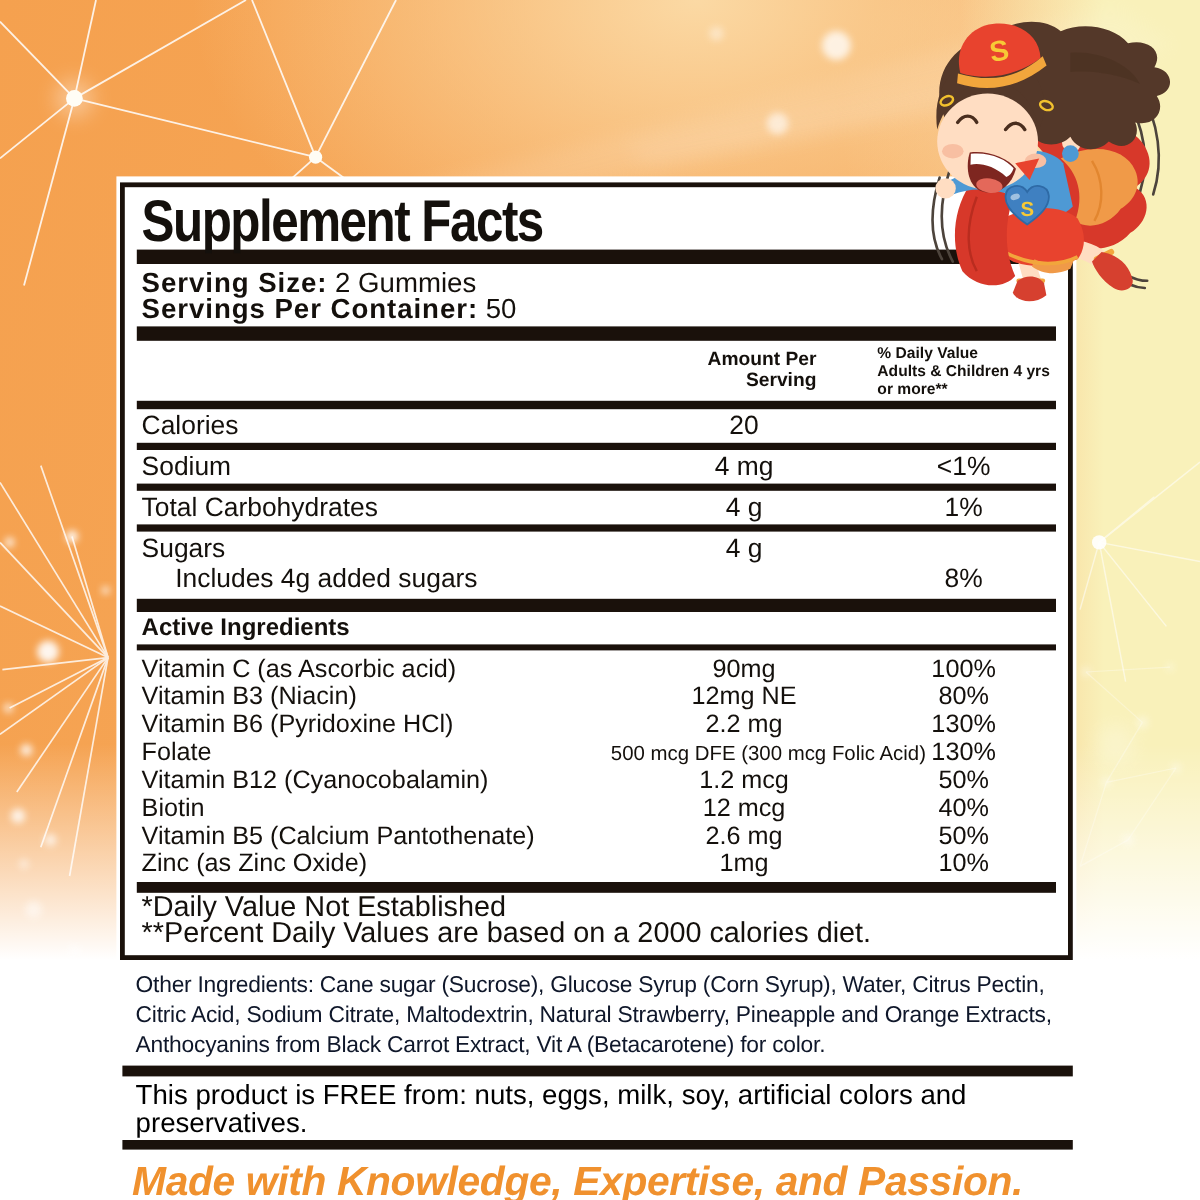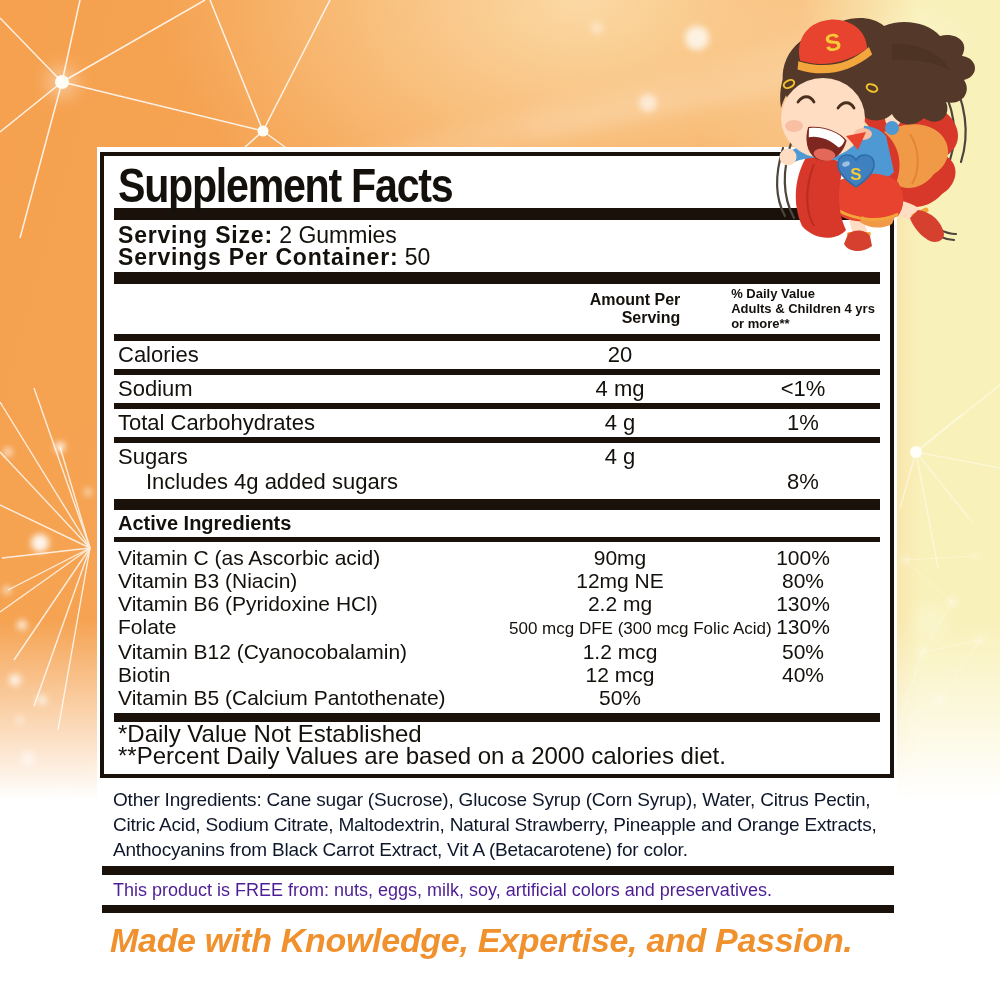--- a/index.html
+++ b/index.html
@@ -33,21 +33,21 @@
   .row .amt,.row .dv{text-align:center;white-space:nowrap;}
   .main-row{font-size:22px;line-height:25px;padding:1px 0 2px 0;}
   .active-row{font-size:21px;line-height:23px;}
   .indent .nm{padding-left:28px;}
   .small-amt .amt{font-size:17px;}
   .active-hdr{font-weight:bold;font-size:20px;line-height:25px;padding:1px 0;}
   .footnote{font-size:24px;line-height:20px;margin-top:2px;}
   .other-par{margin:9px 15px 0 16px;font-size:19px;line-height:25px;letter-spacing:-0.2px;color:#0f172a;}
   .bar-outer{height:9px;margin:4px 3px 0 5px;width:792px;}
   .bar-outer2{height:8px;margin:3px 3px 0 5px;width:792px;}
-  .free-par{margin:4px 10px 0 16px;font-size:18px;line-height:23px;color:#4c1d95;}
+  .free-par{margin:4px 10px 0 16px;font-size:23px;line-height:23px;color:#000000;}
   .slogan{margin:8px 0 0 13px;font-size:34px;font-weight:bold;font-style:italic;letter-spacing:-0.3px;color:#f0912e;white-space:nowrap;}
   .mascot{position:absolute;left:742px;top:4px;z-index:3;}
 </style>
 </head>
 <body>
 
 <div class="stage">
 
   <svg class="plexus" width="1000" height="1000" viewBox="0 0 1000 1000">
     <defs>
@@ -231,21 +231,27 @@
           <span class="amt">1.2 mcg</span>
           <span class="dv">50%</span>
         </div>
         <div class="row active-row">
           <span class="nm">Biotin</span>
           <span class="amt">12 mcg</span>
           <span class="dv">40%</span>
         </div>
         <div class="row active-row">
           <span class="nm">Vitamin B5 (Calcium Pantothenate)</span>
+          <span class="amt">2.6 mg</span>
           <span class="dv">50%</span>
+        </div>
+        <div class="row active-row">
+          <span class="nm">Zinc (as Zinc Oxide)</span>
+          <span class="amt">1mg</span>
+          <span class="dv">10%</span>
         </div>
       </div>
       <div class="bar bar9 ink" style="margin-top:4px;"></div>
 
       <div class="footnote">*Daily Value Not Established</div>
       <div class="footnote">**Percent Daily Values are based on a 2000 calories diet.</div>
     </div>
 
     <div class="other-par">Other Ingredients: Cane sugar (Sucrose), Glucose Syrup (Corn Syrup), Water, Citrus Pectin, Citric Acid, Sodium Citrate, Maltodextrin, Natural Strawberry, Pineapple and Orange Extracts, Anthocyanins from Black Carrot Extract, Vit A (Betacarotene) for color.</div>
     <div class="bar-outer ink"></div>

